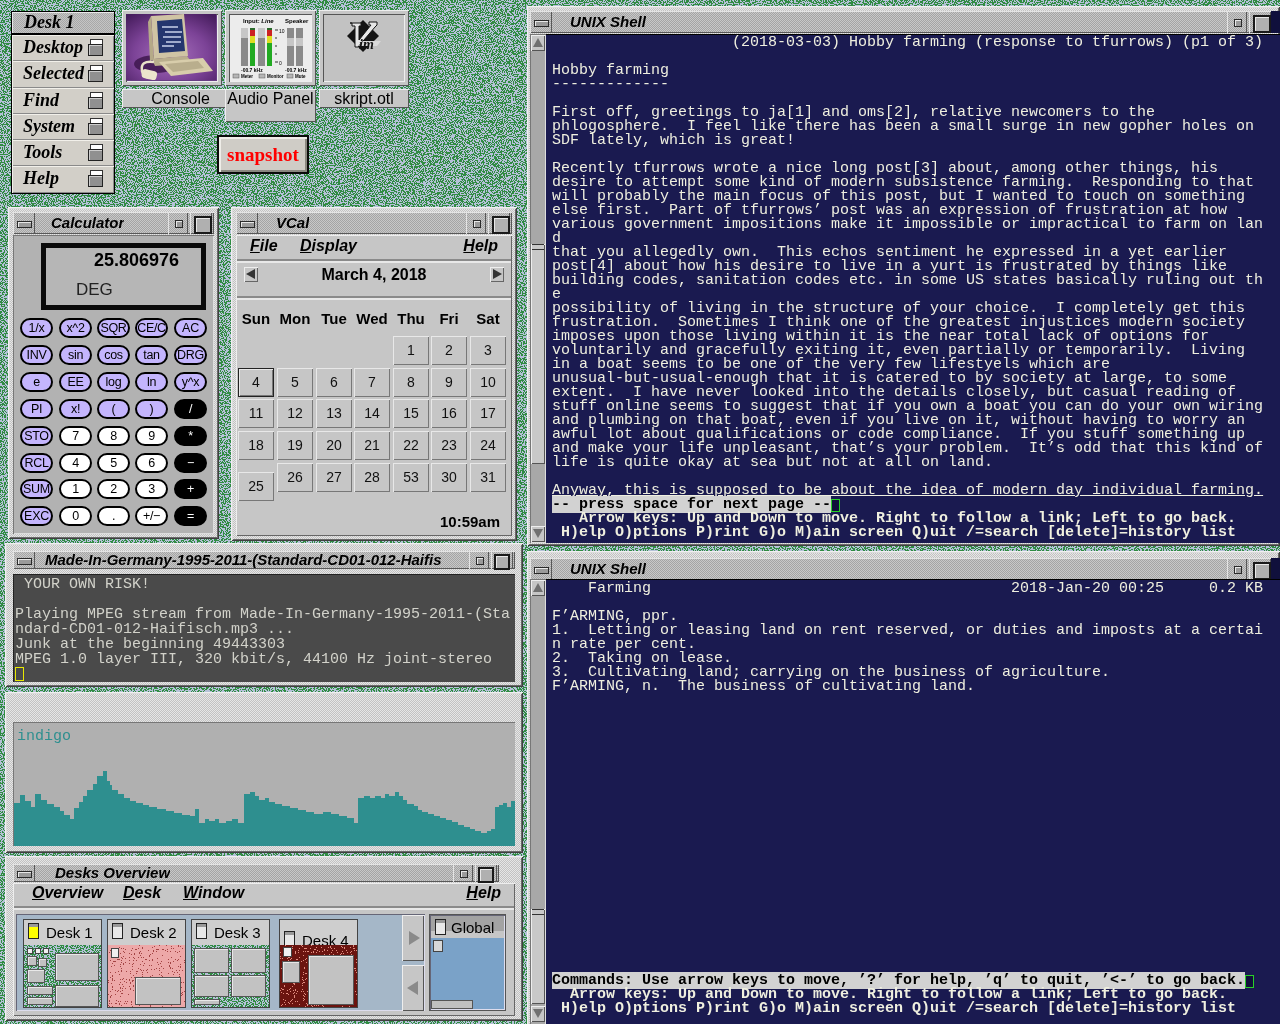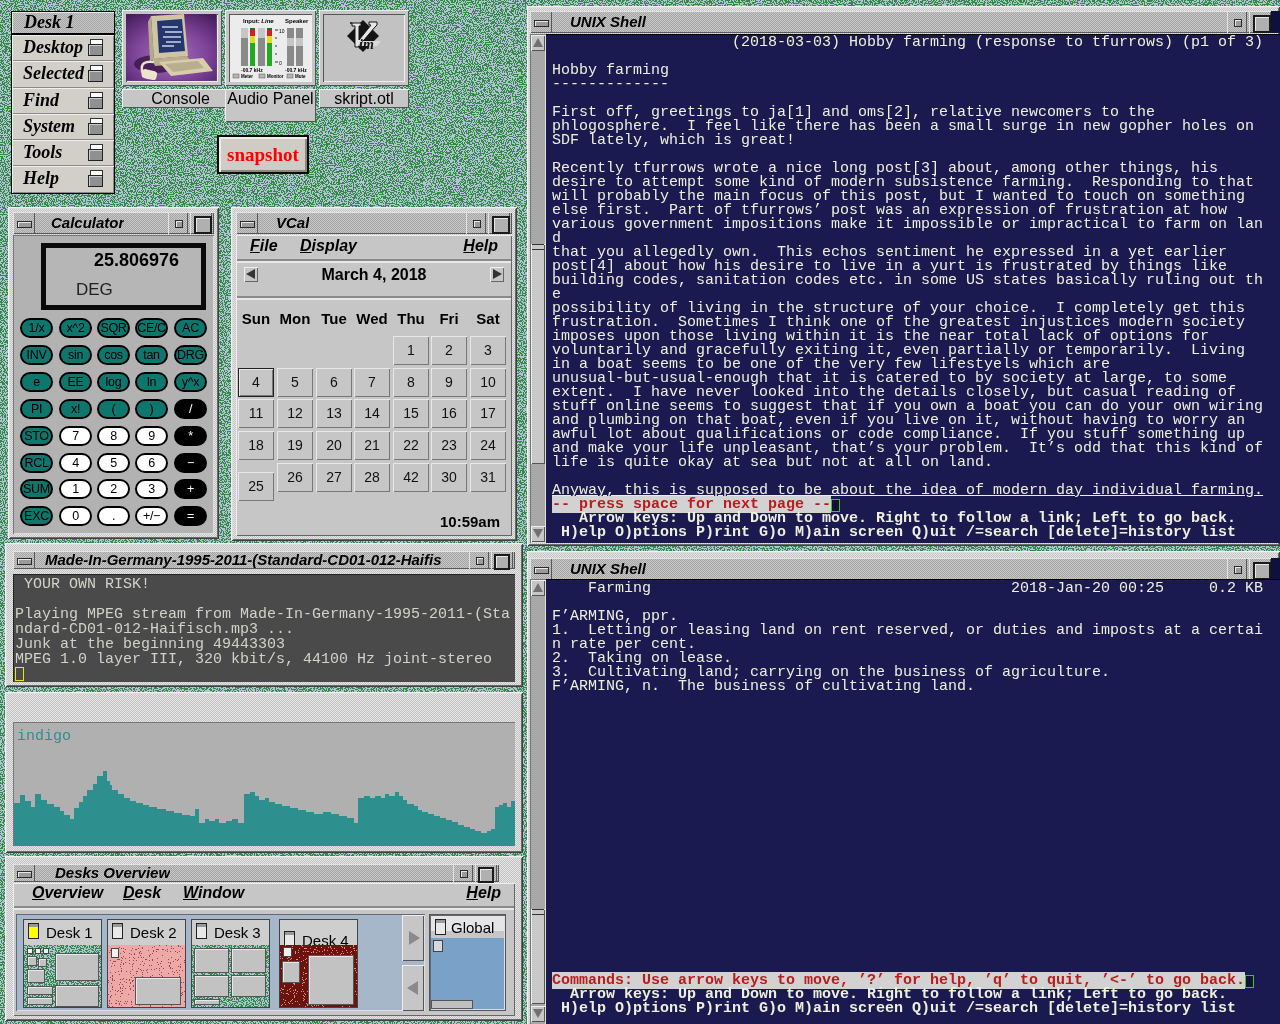--- a/index.html
+++ b/index.html
@@ -21,36 +21,36 @@
 border:2px solid #1a1a1a;box-shadow:inset 1px 1px 0 #e8e8e8}
 .s18{height:18px}
 .s18 .mbtn,.s18 .ibtn,.s18 .xbtn{height:18px}
 .s18 .mbtn::after{top:7px}
 .s18 .ibtn::after{top:6px}
 .s18 .xbtn::after{left:3px;top:3px;width:12px;height:12px}
 .s18 .tt{top:0}
 
 .term{position:absolute;background:#1a1a50;box-shadow:inset 1px 1px 0 #000}
 .term pre{position:absolute;font:15px/14px "Liberation Mono",monospace;color:#efefdf;letter-spacing:0}
-.term .inv{background:#d2d2d2;color:#b91c1c}
+.term .inv{background:#d2d2d2;color:#000000}
 .term .u{text-decoration:underline}
 .term .b{font-weight:bold;letter-spacing:-0.00em}
 .term .cur{display:inline-block;width:9px;height:13px;background:#10103a;border:1px solid #28d028;vertical-align:-2px}
 
 .sb{position:absolute;width:16px;background:#a8a8a8;box-shadow:inset 1px 1px 0 #777,inset -1px -1px 0 #ddd}
 .sb .ar{position:absolute;left:1px;width:14px;height:16px;background:#c6c6c6;box-shadow:inset 1px 1px 0 #eee,inset -1px -1px 0 #555}
 .sb .ar::after{content:"";position:absolute;left:2px}
 .sb .up::after{top:3px;border-left:5px solid transparent;border-right:5px solid transparent;border-bottom:9px solid #707070}
 .sb .dn::after{top:3px;border-left:5px solid transparent;border-right:5px solid transparent;border-top:9px solid #707070}
 .sb .th{position:absolute;left:1px;width:14px;background:#c9c9c9;box-shadow:inset 1px 1px 0 #eee,inset -1px -1px 0 #555}
 .sb .th::after{content:"";position:absolute;left:1px;right:1px;border-top:1px solid #333;border-bottom:1px solid #333;height:4px}
 
 .cb{position:absolute;width:33px;height:20px;border:2px solid #000;border-radius:10px;
 font:12.5px/16px "Liberation Sans";text-align:center;letter-spacing:-0.3px}
-.cb.y{background:#0f766e}.cb.w{background:#ffffff}.cb.k{background:#000;color:#fff}
+.cb.y{background:#c4b5fd}.cb.w{background:#ffffff}.cb.k{background:#000;color:#fff}
 
 .vc{position:absolute;width:36px;height:29px;background:#c6c6c6;box-shadow:inset 1px 1px 0 #e8e8e8,inset -1px -1px 0 #777;
 font:14px/29px "Liberation Sans";text-align:center;color:#111}
 .vc.sel{box-shadow:inset 0 0 0 1px #222,inset 2px 2px 0 #e8e8e8,inset -2px -2px 0 #777}
 .dw{position:absolute;top:75px;width:36px;text-align:center;font:bold 15px "Liberation Sans"}
 .mn{font:bold italic 16px "Liberation Sans"}
 .mn u{text-decoration:underline}
 
 .mi{position:relative;height:26.3px;background:#d2cfc8;box-shadow:inset 1px 1px 0 #f2f0ea,inset -1px -1px 0 #8a8a8a}
 .mt{position:absolute;left:11px;top:2px;font:bold italic 18px "Liberation Serif",serif;color:#000}
@@ -324,21 +324,21 @@
       <div class="vc" style="left:41px;top:196px">19</div>
       <div class="vc" style="left:80px;top:196px">20</div>
       <div class="vc" style="left:118px;top:196px">21</div>
       <div class="vc" style="left:157px;top:196px">22</div>
       <div class="vc" style="left:195px;top:196px">23</div>
       <div class="vc" style="left:234px;top:196px">24</div>
       <div class="vc" style="left:2px;top:237px">25</div>
       <div class="vc" style="left:41px;top:228px">26</div>
       <div class="vc" style="left:80px;top:228px">27</div>
       <div class="vc" style="left:118px;top:228px">28</div>
-      <div class="vc" style="left:157px;top:228px">42</div>
+      <div class="vc" style="left:157px;top:228px">53</div>
       <div class="vc" style="left:195px;top:228px">30</div>
       <div class="vc" style="left:234px;top:228px">31</div>
 <div class="abs" style="right:12px;bottom:6px;font:bold 15px 'Liberation Sans'">10:59am</div>
 </div>
 </div>
 
 <div class="mw" style="left:527px;top:6px;width:753px;height:540px">
 <div class="tb" style="left:3px;top:5px;right:9px">
 <div class="mbtn"></div>
       <span class="tt" style="left:40px">UNIX Shell</span>
@@ -549,21 +549,21 @@
 </div>
 <div class="abs" style="left:388px;top:31px;width:23px;height:97px">
 <div class="abs" style="left:1px;top:1px;width:22px;height:46px;background:#c6c6c6;box-shadow:inset 1px 1px 0 #eee,inset -1px -1px 0 #555">
 <div style="position:absolute;left:7px;top:16px;border-top:7px solid transparent;border-bottom:7px solid transparent;border-left:11px solid #8a8a8a"></div>
         </div>
 <div class="abs" style="left:1px;top:51px;width:22px;height:46px;background:#c6c6c6;box-shadow:inset 1px 1px 0 #eee,inset -1px -1px 0 #555">
 <div style="position:absolute;left:5px;top:16px;border-top:7px solid transparent;border-bottom:7px solid transparent;border-right:11px solid #8a8a8a"></div>
         </div>
 </div>
 <div class="abs" style="left:416px;top:31px;width:77px;height:97px;background:#c6c6c6;box-shadow:inset 1px 1px 0 #667,inset -1px -1px 0 #dde;border:1px solid #555">
-<div style="position:absolute;left:1px;top:1px;right:1px;height:15px;background:#e5e5e5">
+<div style="position:absolute;left:1px;top:1px;right:1px;height:15px;background:#a3a3a3">
 <span class="wic" style="background:#e8e8e8"></span>
           <span style="position:absolute;left:20px;top:3px;font:15px 'Liberation Sans'">Global</span>
         </div>
 <div style="position:absolute;left:1px;top:23px;right:1px;bottom:1px;background:#7aa2c8">
 <div style="position:absolute;left:2px;top:2px;width:10px;height:12px;background:#d8d8d8;border:1px solid #444"></div>
 <div style="position:absolute;left:0;bottom:0;width:42px;height:9px;background:#c0c0c0;border:1px solid #555"></div>
 </div>
 </div>
 </div>
 </div>

